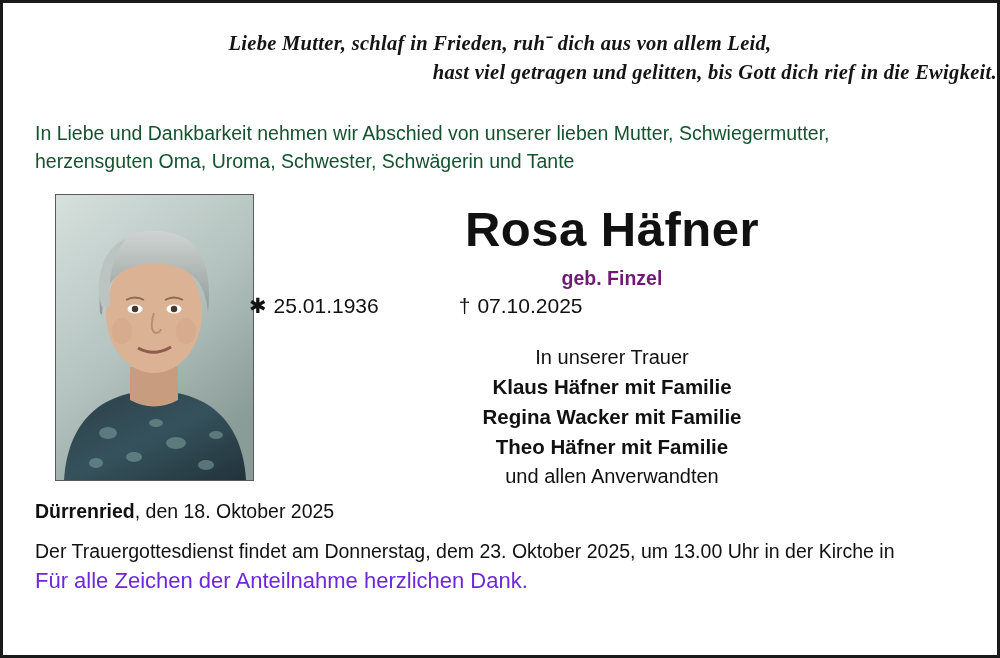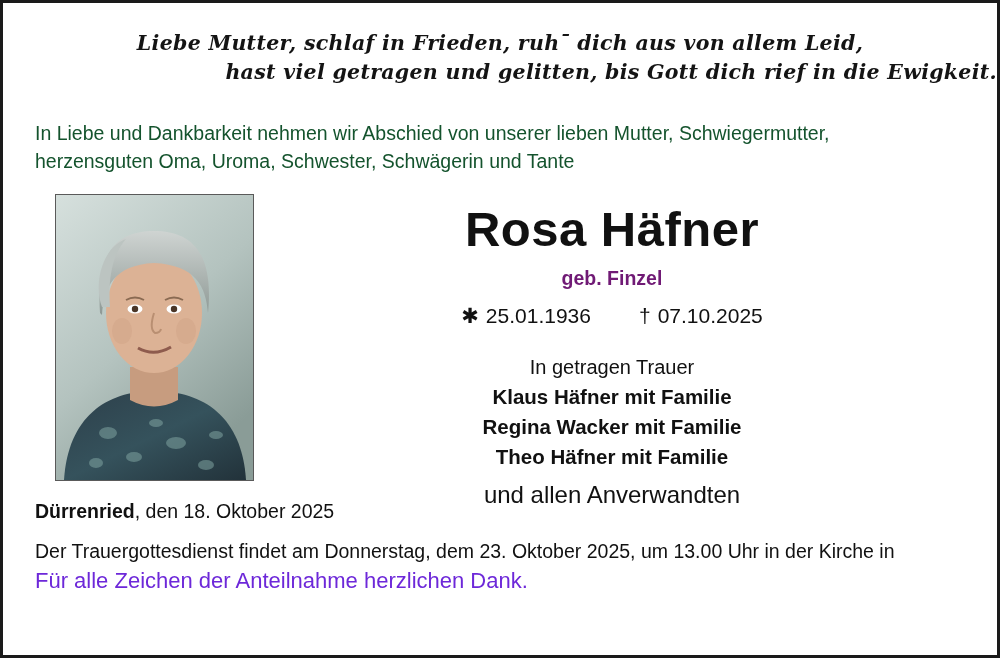--- a/index.html
+++ b/index.html
@@ -30,20 +30,21 @@
     font-weight: bold;
     font-size: 20.5px;
     letter-spacing: 0.3px;
     color: #141414;
     padding-top: 26px;
     line-height: 1.42;
   }
   .verse .line {
     display: block;
     white-space: nowrap;
+    font-family: Liberation Serif, serif;
   }
   .verse .line2 {
     font-size: 20.5px;
     text-align: right;
   }
   .intro {
     margin: 33px 0 0 32px;
     font-size: 19.5px;
     line-height: 1.42;
     color: #14532d;
@@ -86,49 +87,48 @@
     margin-top: 10px;
     color: #111;
   }
   .born-name {
     font-size: 19.5px;
     font-weight: bold;
     margin-top: 12px;
     color: #701a75;
   }
   .dates {
-    margin-top: 14px;
+    margin-top: 4px;
     font-size: 21px;
     color: #111;
     display: flex;
-    justify-content: center;
-    gap: 48px;
+    gap: 80px;
   }
   .dates .date-item {
     white-space: nowrap;
   }
   .dates .sym {
     display: inline-block;
     margin-right: 7px;
   }
   .mourning-label {
     margin-top: 28px;
     font-size: 20px;
     color: #111;
   }
   .mourner {
     font-size: 20.5px;
     font-weight: bold;
     margin-top: 6px;
     color: #111;
   }
   .mourner-last {
-    font-size: 24px;
+    font-size: 20px;
     font-weight: normal;
-    margin-top: 12px;
+    margin-top: 6px;
     color: #111;
   }
   .place-line {
     margin: 6px 0 0 32px;
     font-size: 19.5px;
     color: #111;
   }
   .place-line .place {
     font-weight: bold;
   }
@@ -226,21 +226,21 @@
 
       <div class="dates">
         <div class="date-item">
           <span class="sym">✱</span><span>25.01.1936</span>
         </div>
         <div class="date-item">
           <span class="sym">†</span><span>07.10.2025</span>
         </div>
       </div>
 
-      <div class="mourning-label">In getragen Trauer</div>
+      <div class="mourning-label">In unserer Trauer</div>
       <div class="mourner">Klaus Häfner mit Familie</div>
       <div class="mourner">Regina Wacker mit Familie</div>
       <div class="mourner">Theo Häfner mit Familie</div>
       <div class="mourner-last">und allen Anverwandten</div>
     </div>
 
   </div>
 
   <div class="place-line">
     <span class="place">Dürrenried</span><span>, den 18. Oktober 2025</span>

